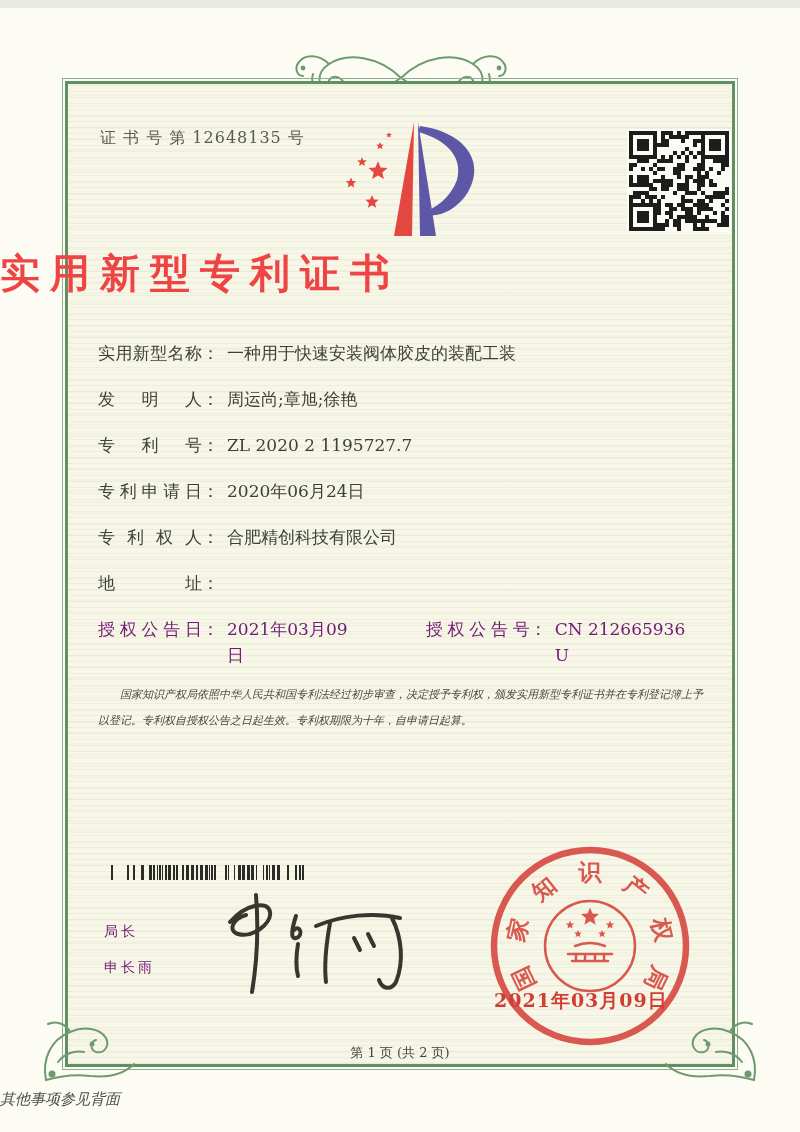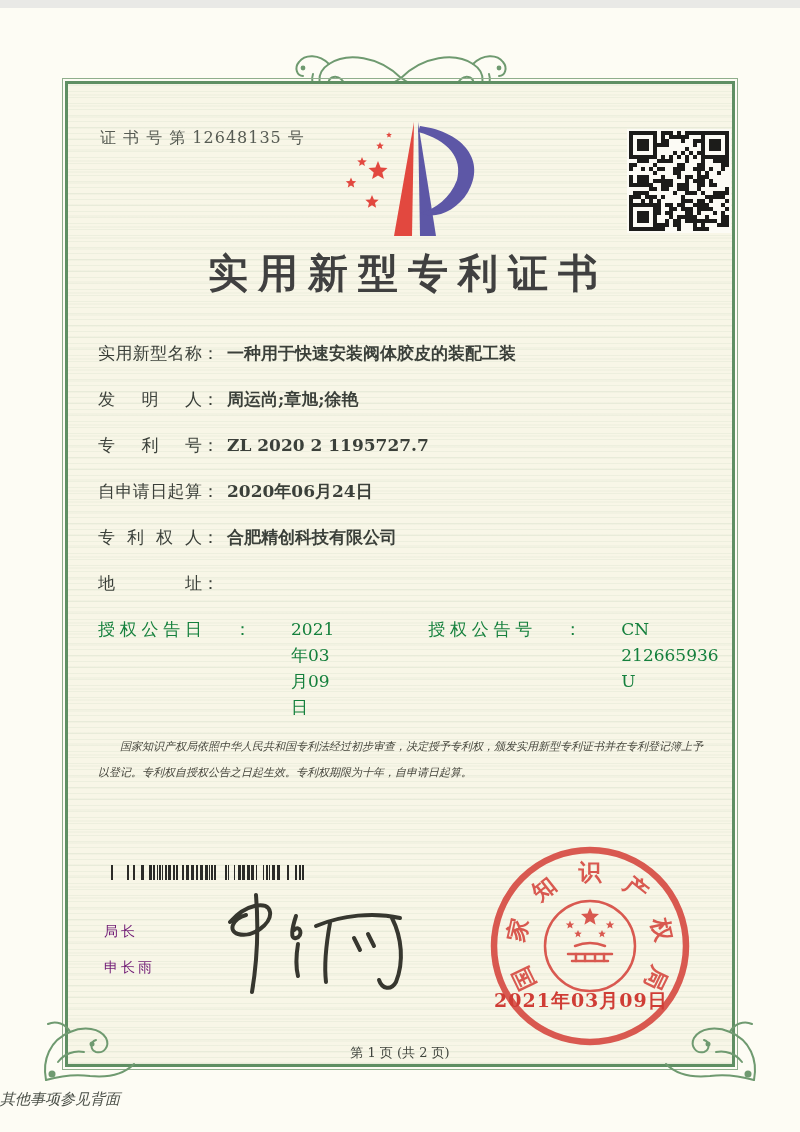--- a/index.html
+++ b/index.html
@@ -17,29 +17,29 @@
     width:100%;height:100%;box-sizing:border-box;border:3px solid #5f8f63;
     background-color:#f8f6e7;
     background-image:
       repeating-linear-gradient(0deg, rgba(130,165,130,0.09) 0 1px, transparent 1px 6px),
       repeating-linear-gradient(0deg, rgba(130,165,130,0.05) 0 2px, transparent 2px 11px);
   }
   .cert-no{position:absolute;left:100px;top:120px;font-size:16px;letter-spacing:1px;color:#565b53;}
   .logo-svg{position:absolute;left:330px;top:106px;width:185px;height:132px;}
   .qr-svg{position:absolute;left:627px;top:121px;width:104px;height:104px;}
   .title{
-    position:absolute;left:16px;right:0;top:238px;margin:0;text-align:center;
-    font-size:40px;font-weight:bold;letter-spacing:10px;color:#404040;
+    position:absolute;left:0;right:0;top:238px;margin:0;text-align:left;
+    font-size:40px;font-weight:bold;letter-spacing:10px;color:#ef4444;
   }
   .body-block{position:absolute;left:98px;top:332px;width:606px;}
   .frow{display:flex;align-items:flex-start;font-size:17px;line-height:26px;margin-bottom:20px;color:#3b403a;}
   .flabel{flex:0 0 104px;width:104px;text-align:justify;text-align-last:justify;}
   .fcolon{flex:0 0 auto;margin-right:8px;}
-  .fvalue{flex:0 1 auto;max-width:432px;font-weight:bold;}
-  .grant-row{display:flex;align-items:flex-start;font-size:17px;line-height:26px;color:#15803d;gap:32px;}
+  .fvalue{flex:0 1 auto;max-width:432px;}
+  .grant-row{display:flex;align-items:flex-start;font-size:17px;line-height:26px;color:#701a75;}
   .grant-row .second{margin-left:62px;}
   .paras{margin-top:14px;font-size:11px;line-height:26px;color:#46463d;font-style:italic;}
   .paras p{margin:0;text-indent:2em;}
   .barcode-svg{position:absolute;left:110px;top:857px;width:200px;height:15px;}
   .director{position:absolute;left:104px;top:906px;font-family:Liberation Mono, monospace;
     font-size:14px;color:#701a75;letter-spacing:3px;line-height:36px;}
   .sign-svg{position:absolute;left:212px;top:882px;width:200px;height:108px;}
   .seal-svg{position:absolute;left:485px;top:833px;width:210px;height:210px;opacity:.88;}
   .seal-date{position:absolute;left:494px;top:980px;font-size:19px;font-weight:bold;
     color:#cf3d35;letter-spacing:1px;}
@@ -436,21 +436,21 @@
       <span class="flabel">发明人</span>
         <span class="fcolon">：</span>
         <span class="fvalue">周运尚;章旭;徐艳</span>
     </div>
     <div class="frow">
       <span class="flabel">专利号</span>
         <span class="fcolon">：</span>
         <span class="fvalue">ZL 2020 2 1195727.7</span>
     </div>
     <div class="frow">
-      <span class="flabel">自申请日起算</span>
+      <span class="flabel">专利申请日</span>
         <span class="fcolon">：</span>
         <span class="fvalue">2020年06月24日</span>
     </div>
     <div class="frow">
       <span class="flabel">专利权人</span>
         <span class="fcolon">：</span>
         <span class="fvalue">合肥精创科技有限公司</span>
     </div>
     <div class="frow">
       <span class="flabel">地址</span>

